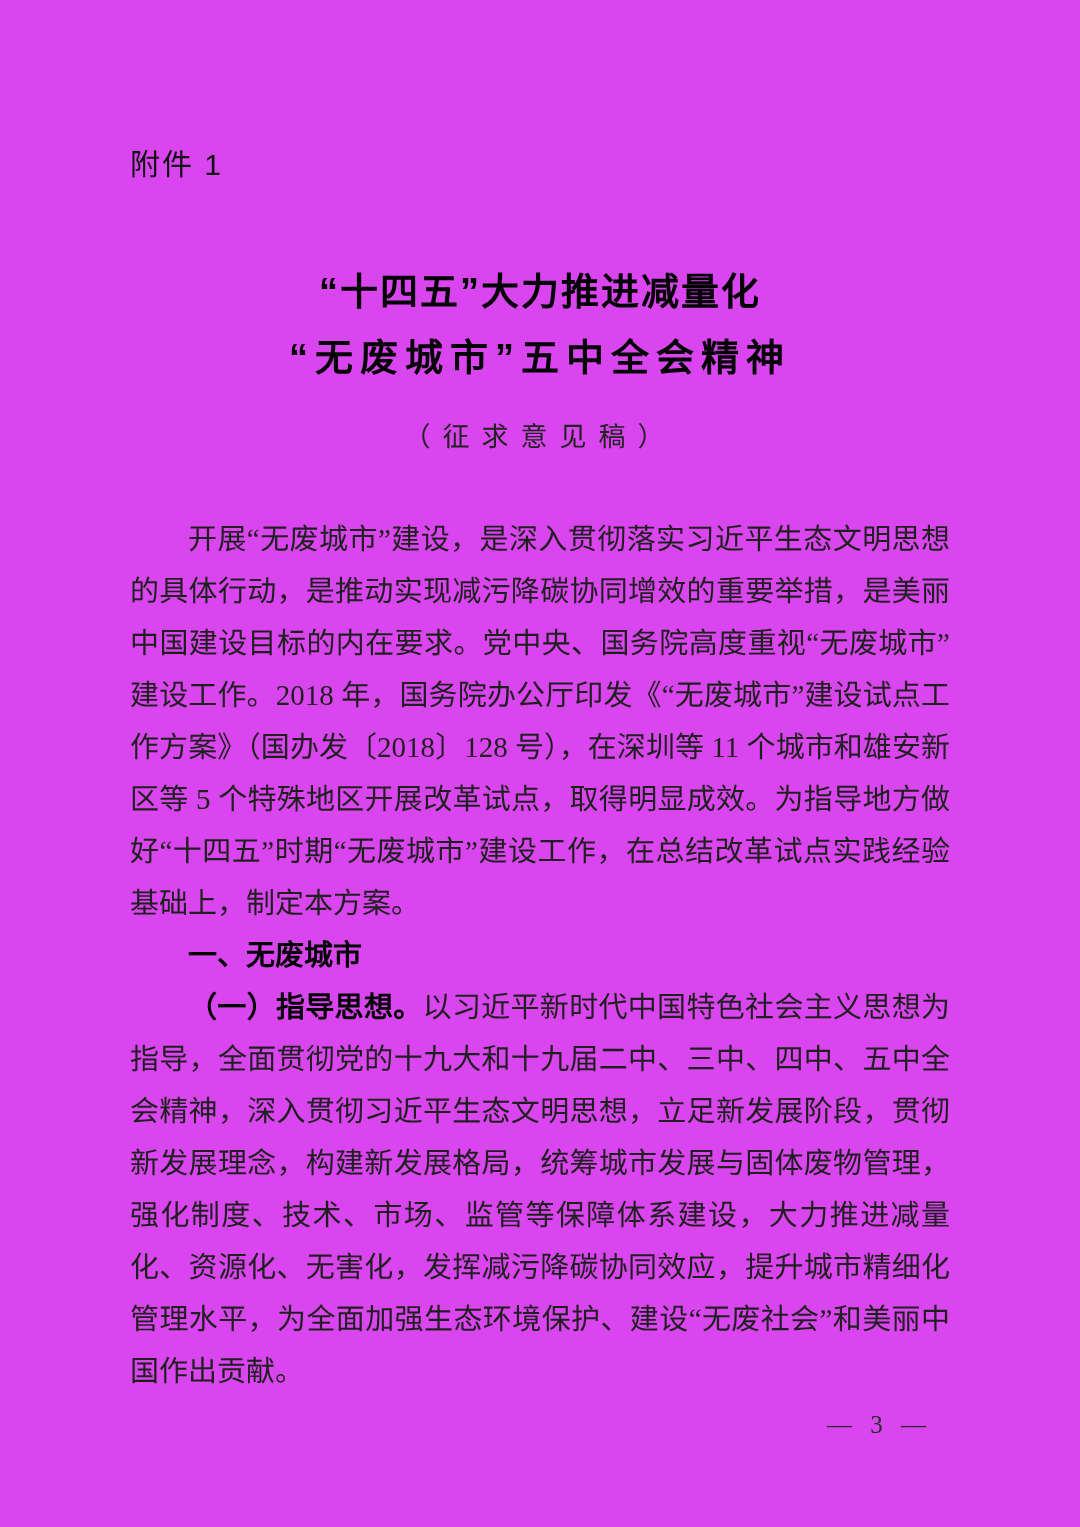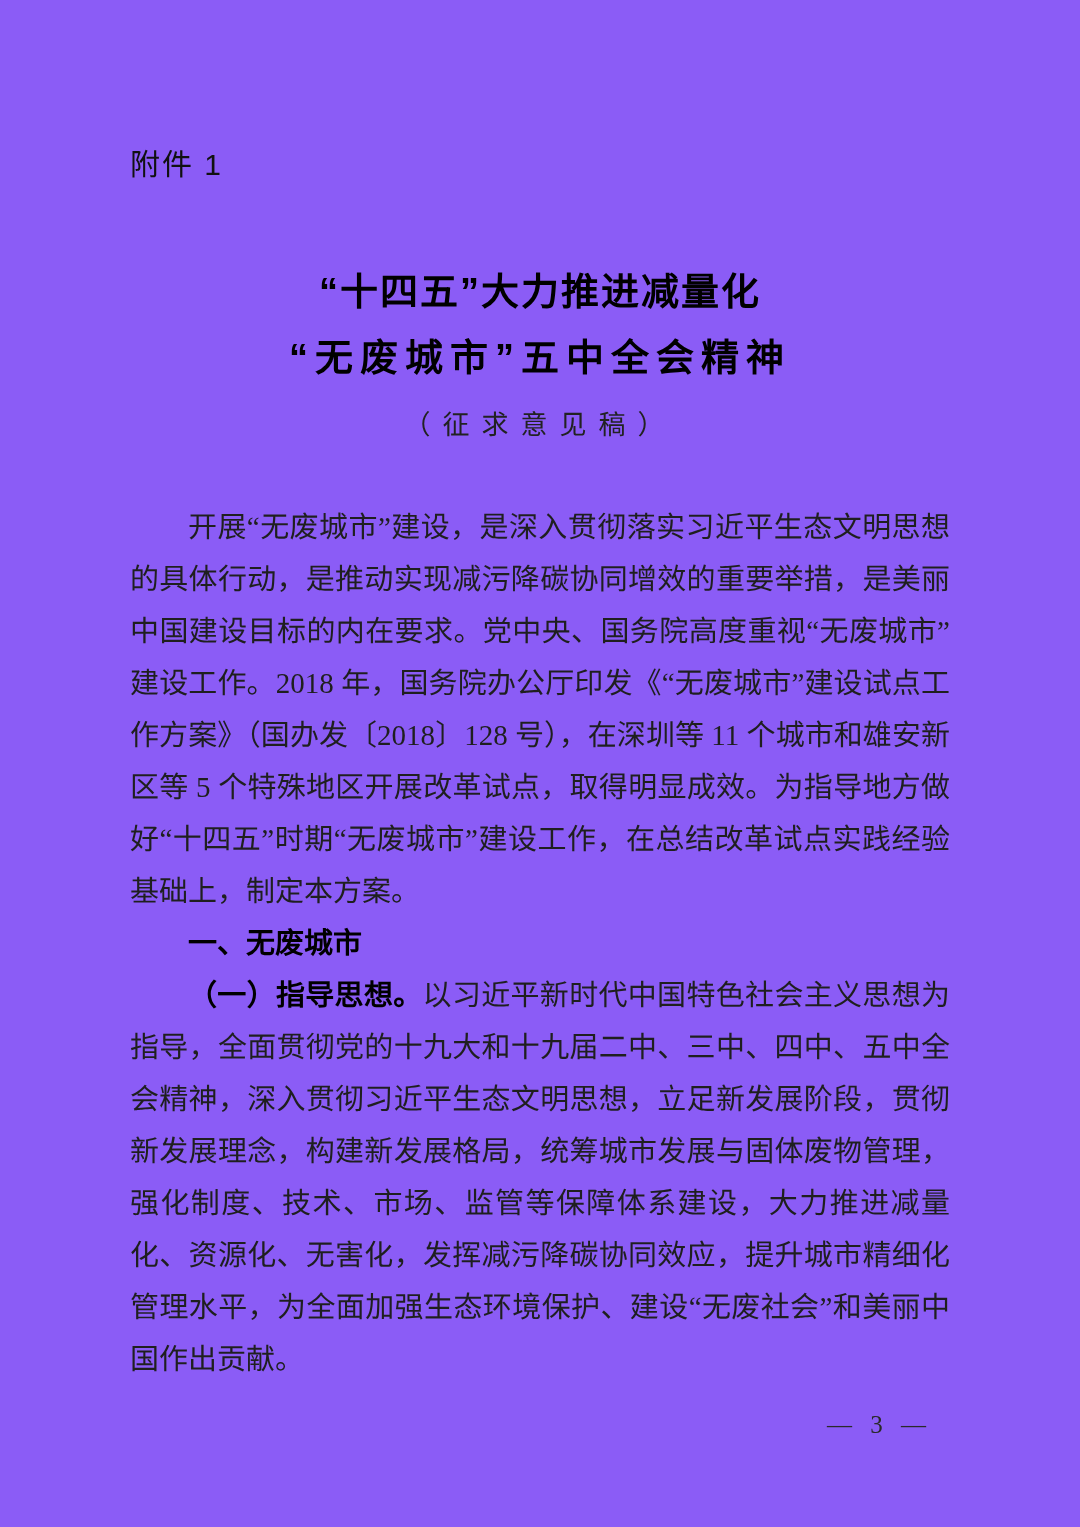--- a/index.html
+++ b/index.html
@@ -7,21 +7,21 @@
   html, body {
     width: 1080px;
     background: #f2f2f2;
     font-family: "Liberation Serif", "DejaVu Serif", serif;
   }
 
   .page {
     position: relative;
     width: 1080px;
     height: 1527px;
-    background: #8b5cf6;
+    background: #d946ef;
     color: #1c1c1c;
     overflow: hidden;
   }
 
   .content {
     padding: 148px 130px 0 130px;
   }
 
   
   .attachment-label {
@@ -46,21 +46,21 @@
     letter-spacing: 2px;
   }
   .doc-title .title-line2 {
     font-size: 38px;
     line-height: 66px;
     letter-spacing: 7px;
   }
 
   
   .doc-subtitle {
-    margin-top: 12px;
+    margin-top: 24px;
     text-align: center;
     font-size: 27px;
     line-height: 44px;
     letter-spacing: 12px;
     color: #222222;
   }
 
   
   .body-text {
     margin-top: 54px;

